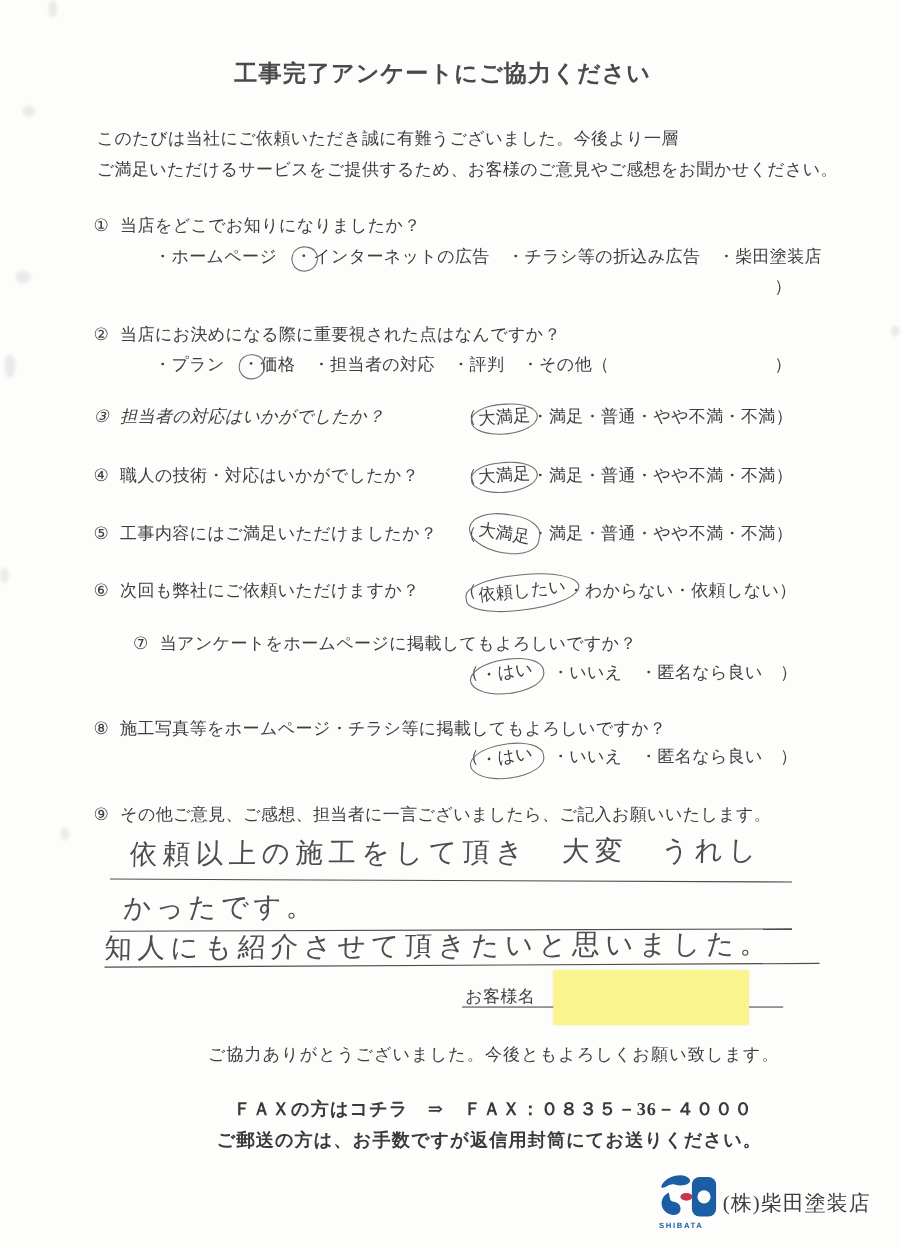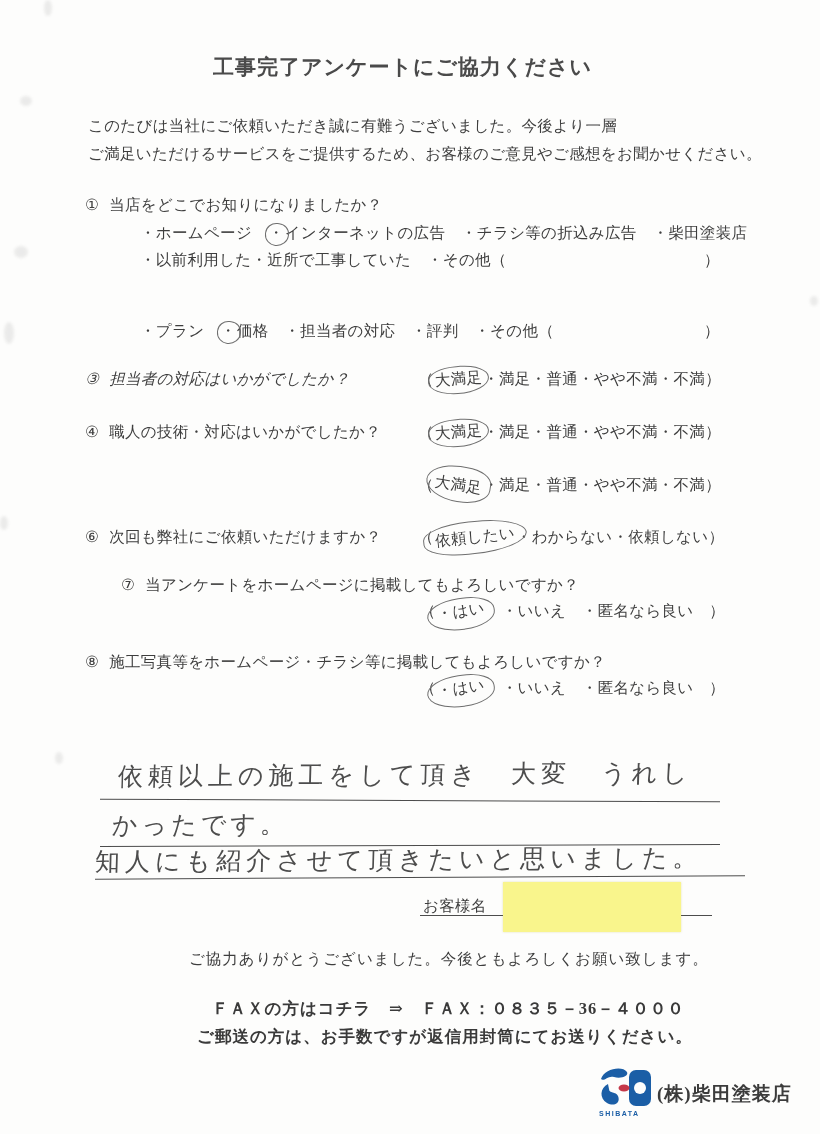--- a/index.html
+++ b/index.html
@@ -48,44 +48,47 @@
 
   <div class="abs body-text" style="left:88px;top:116px;">このたびは当社にご依頼いただき誠に有難うございました。今後より一層</div>
   <div class="abs body-text" style="left:88px;top:144px;">ご満足いただけるサービスをご提供するため、お客様のご意見やご感想をお聞かせください。</div>
 
   <div class="abs body-text" style="left:85px;top:195px;">
     <span class="qnum">①</span><span>当店をどこでお知りになりましたか？</span>
   </div>
   <div class="abs body-text" style="left:140px;top:223px;">
     <span>・ホームページ　</span><span class="circ circ-dot"><span>・</span></span><span>インターネットの広告　・チラシ等の折込み広告　・柴田塗装店</span>
   </div>
-  <div class="abs body-text" style="left:140px;top:250px;">
-    <span>・以前利用した・近所で工事していた　・その他（</span>
-  </div>
   <div class="abs body-text" style="left:704px;top:250px;">）</div>
 
+  <div class="abs body-text" style="left:85px;top:294px;">
+    <span class="qnum">②</span><span>当店にお決めになる際に重要視された点はなんですか？</span>
+  </div>
   <div class="abs body-text" style="left:140px;top:321px;">
     <span>・プラン　</span><span class="circ circ-dot"><span>・</span></span><span>価格　・担当者の対応　・評判　・その他（</span>
   </div>
   <div class="abs body-text" style="left:704px;top:321px;">）</div>
 
   <div class="abs body-text" style="left:85px;top:369px;font-style:italic;">
     <span class="qnum">③</span><span>担当者の対応はいかがでしたか？</span>
   </div>
   <div class="abs body-text" style="left:418px;top:369px;">
     <span>（</span><span class="circ circ-word"><span>大満足</span></span><span>・満足・普通・やや不満・不満）</span>
   </div>
 
   <div class="abs body-text" style="left:85px;top:422px;">
     <span class="qnum">④</span><span>職人の技術・対応はいかがでしたか？</span>
   </div>
   <div class="abs body-text" style="left:418px;top:422px;">
     <span>（</span><span class="circ circ-word"><span>大満足</span></span><span>・満足・普通・やや不満・不満）</span>
   </div>
 
+  <div class="abs body-text" style="left:85px;top:475px;">
+    <span class="qnum">⑤</span><span>工事内容にはご満足いただけましたか？</span>
+  </div>
   <div class="abs body-text" style="left:418px;top:475px;">
     <span>（</span><span class="circ circ-tall"><span>大満足</span></span><span>・満足・普通・やや不満・不満）</span>
   </div>
 
   <div class="abs body-text" style="left:85px;top:527px;">
     <span class="qnum">⑥</span><span>次回も弊社にご依頼いただけますか？</span>
   </div>
   <div class="abs body-text" style="left:418px;top:527px;">
     <span>（</span><span class="circ circ-wide"><span>依頼したい</span></span><span>・わからない・依頼しない）</span>
   </div>
@@ -97,20 +100,23 @@
     <span>（</span><span class="circ circ-yes"><span>・はい</span></span><span>　・いいえ　・匿名なら良い　）</span>
   </div>
 
   <div class="abs body-text" style="left:85px;top:652px;">
     <span class="qnum">⑧</span><span>施工写真等をホームページ・チラシ等に掲載してもよろしいですか？</span>
   </div>
   <div class="abs body-text" style="left:420px;top:678px;">
     <span>（</span><span class="circ circ-yes"><span>・はい</span></span><span>　・いいえ　・匿名なら良い　）</span>
   </div>
 
+  <div class="abs body-text" style="left:85px;top:730px;">
+    <span class="qnum">⑨</span><span>その他ご意見、ご感想、担当者に一言ございましたら、ご記入お願いいたします。</span>
+  </div>
 
   <div class="abs hand" style="left:118px;top:758px;">依頼以上の施工をして頂き　大変　うれし</div>
   <div class="hline" style="left:100px;top:800px;width:620px;transform:rotate(.25deg);"></div>
 
   <div class="abs hand hand-sm" style="left:112px;top:808px;">かったです。</div>
   <div class="hline" style="left:100px;top:845px;width:620px;transform:rotate(-.2deg);"></div>
 
   <div class="abs hand" style="left:95px;top:843px;">知人にも紹介させて頂きたいと思いました。</div>
   <div class="hline" style="left:95px;top:877px;width:650px;transform:rotate(-.3deg);"></div>
 
@@ -125,15 +131,15 @@
   <div class="abs" style="left:596px;top:1062px;">
     <svg width="62" height="58" viewBox="0 0 62 54">
       <rect x="33" y="6" width="22" height="36" rx="7" fill="#1b5ea6"></rect>
       <circle cx="44" cy="24" r="6" fill="#fdfdfc"></circle>
       <path d="M5 15 C8 5, 26 1, 31 8 C33 12, 25 15, 18 13 C12 11, 8 18, 5 15 Z" fill="#1b5ea6"></path>
       <path d="M12 20 C4 24, 3 34, 11 39 C18 43, 25 39, 22 32 C20 27, 13 30, 13 25 Z" fill="#1b5ea6"></path>
       <ellipse cx="28" cy="24" rx="5.5" ry="3.5" fill="#c5384a"></ellipse>
       <text x="3" y="52" font-size="7" font-weight="bold" letter-spacing="1.5" fill="#1b5ea6" font-family="Liberation Sans, sans-serif">SHIBATA</text>
     </svg>
   </div>
-  <div class="abs company" style="left:657px;top:1081px;font-weight:bold;">(株)柴田塗装店</div>
+  <div class="abs company" style="left:657px;top:1081px;">(株)柴田塗装店</div>
 
 </div>
 
 </body></html>

